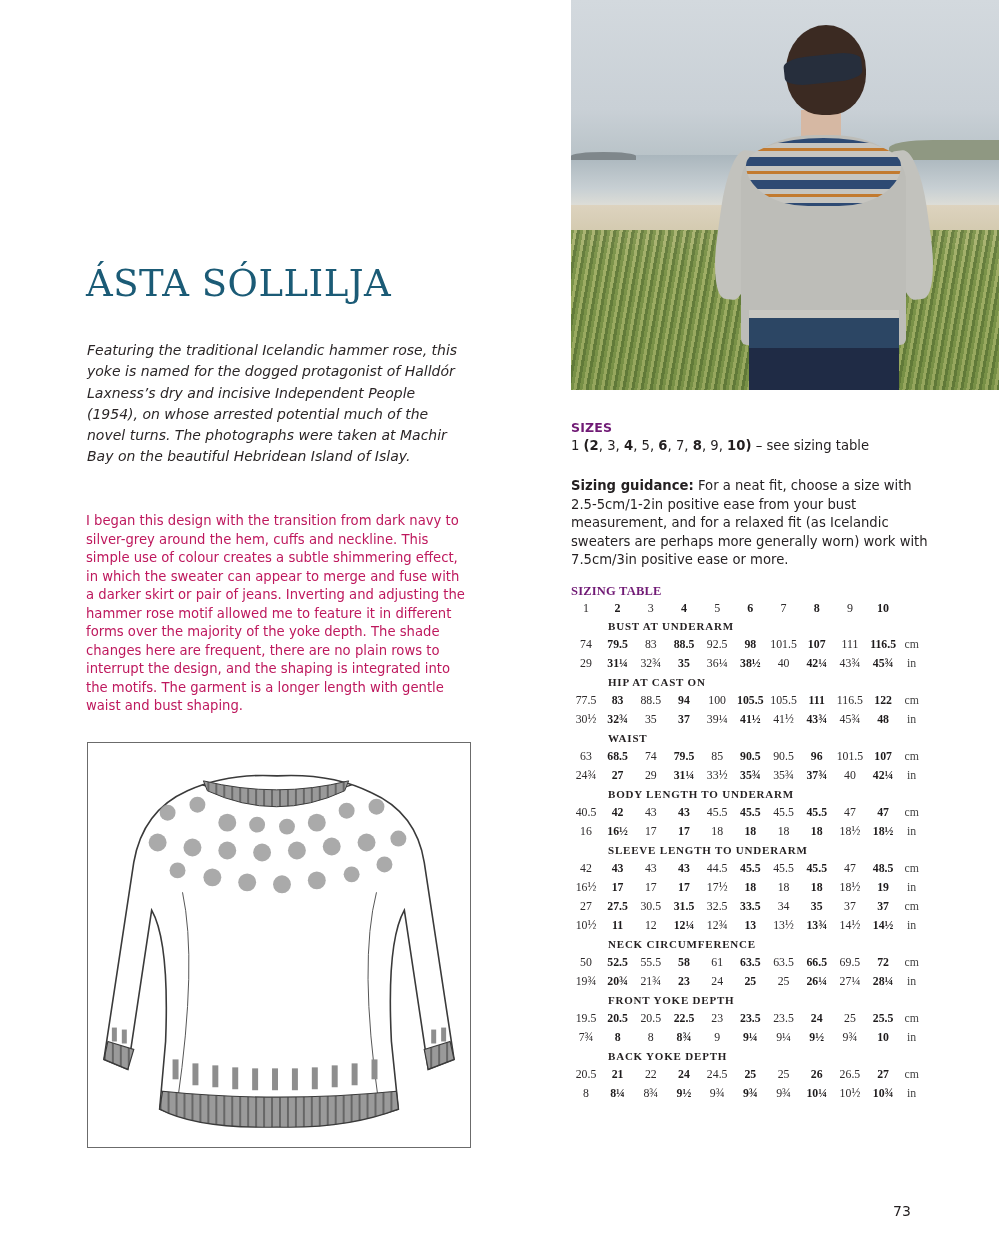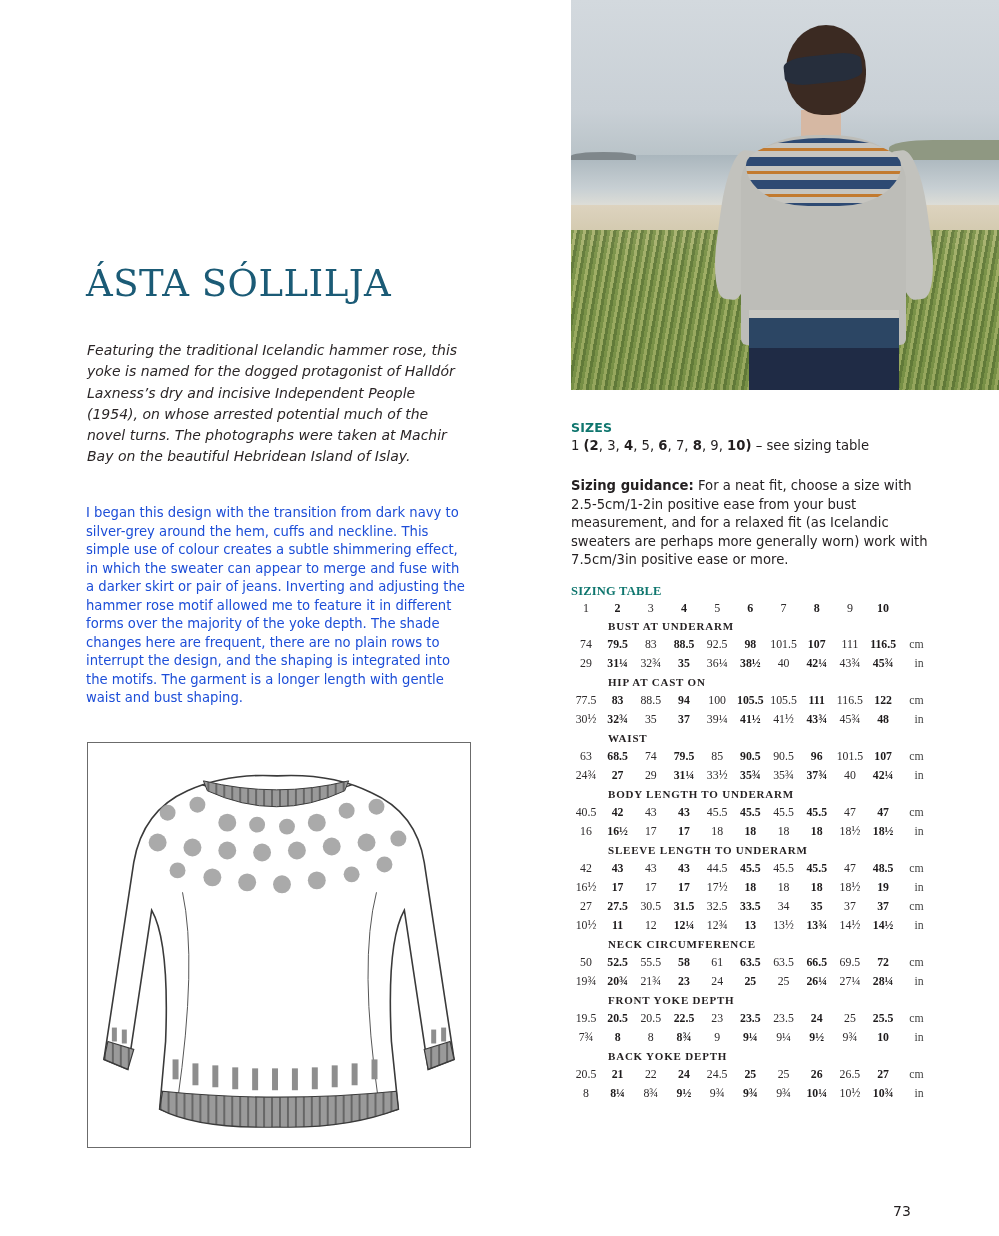--- a/index.html
+++ b/index.html
@@ -31,44 +31,44 @@
     .title {
       position: absolute; left: 86px; top: 262px;
       font-family: "DejaVu Serif", "Liberation Serif", serif; font-size: 37px; letter-spacing: 0.5px;
       color: #1b5b76; font-weight: normal;
     }
     .intro {
       position: absolute; left: 87px; top: 340px; width: 380px;
       font-style: italic; font-size: 14px; line-height: 21.3px; color: #2b2627;
     }
     .h-section {
-      font-weight: bold; color: #0f766e; font-size: 12.5px; letter-spacing: 0.2px;
+      font-weight: bold; color: #701a75; font-size: 12.5px; letter-spacing: 0.2px;
     }
     .design-notes { position: absolute; left: 86px; top: 502px; width: 385px; }
-    .design-notes .body { font-size: 13.2px; line-height: 18.5px; margin-top: 2px; color: #1d4ed8; }
+    .design-notes .body { font-size: 13.2px; line-height: 18.5px; margin-top: 10px; color: #be185d; }
 
     .illustration {
       position: absolute; left: 87px; top: 742px; width: 384px; height: 406px;
       border: 1.5px solid #6b6b6b; background: #fff;
     }
     .illustration svg { width: 100%; height: 100%; display: block; }
 
     .sizes { position: absolute; left: 571px; top: 420px; width: 360px; }
     .sizes .line { font-size: 13.2px; margin-top: 3px; }
     .sizes .line b { font-weight: bold; }
     .guidance { position: absolute; left: 571px; top: 477px; width: 360px; font-size: 13.2px; line-height: 18.6px; }
     .guidance b { font-weight: bold; margin-top: 17px; }
 
     .sizing-table { position: absolute; left: 571px; top: 584px; width: 360px; font-family: Liberation Serif, serif; }
     .sizing-table .st-title { font-size: 12.5px; }
     .row { display: flex; font-size: 11.8px; height: 19px; align-items: center; color: #2d2a2b; }
     .row .c { width: 33.2px; text-align: center; flex: none; }
     .row .c.b { font-weight: bold; color: #1e1b1c; }
     .row .c.first { width: 30px; }
-    .row .u { width: 24px; text-align: right; flex: none; color: #444; }
+    .row .u { width: 24px; text-align: center; flex: none; color: #444; }
     .row.hdr { height: 18px; }
     .row.hdr .c { font-size: 12px; }
     .mlabel { font-size: 11px; font-weight: bold; letter-spacing: 0.8px; color: #231f20; height: 18px; line-height: 18px; margin-left: 37px; }
 
     .page-number { position: absolute; left: 893px; top: 1179px; font-size: 14px; color: #231f20; margin-top: 24px; }
   </style>
 </head>
 <body>
 
 <div class="photo" title="Woman wearing grey yoke sweater with navy and orange colourwork, standing in dune grass facing the sea">

